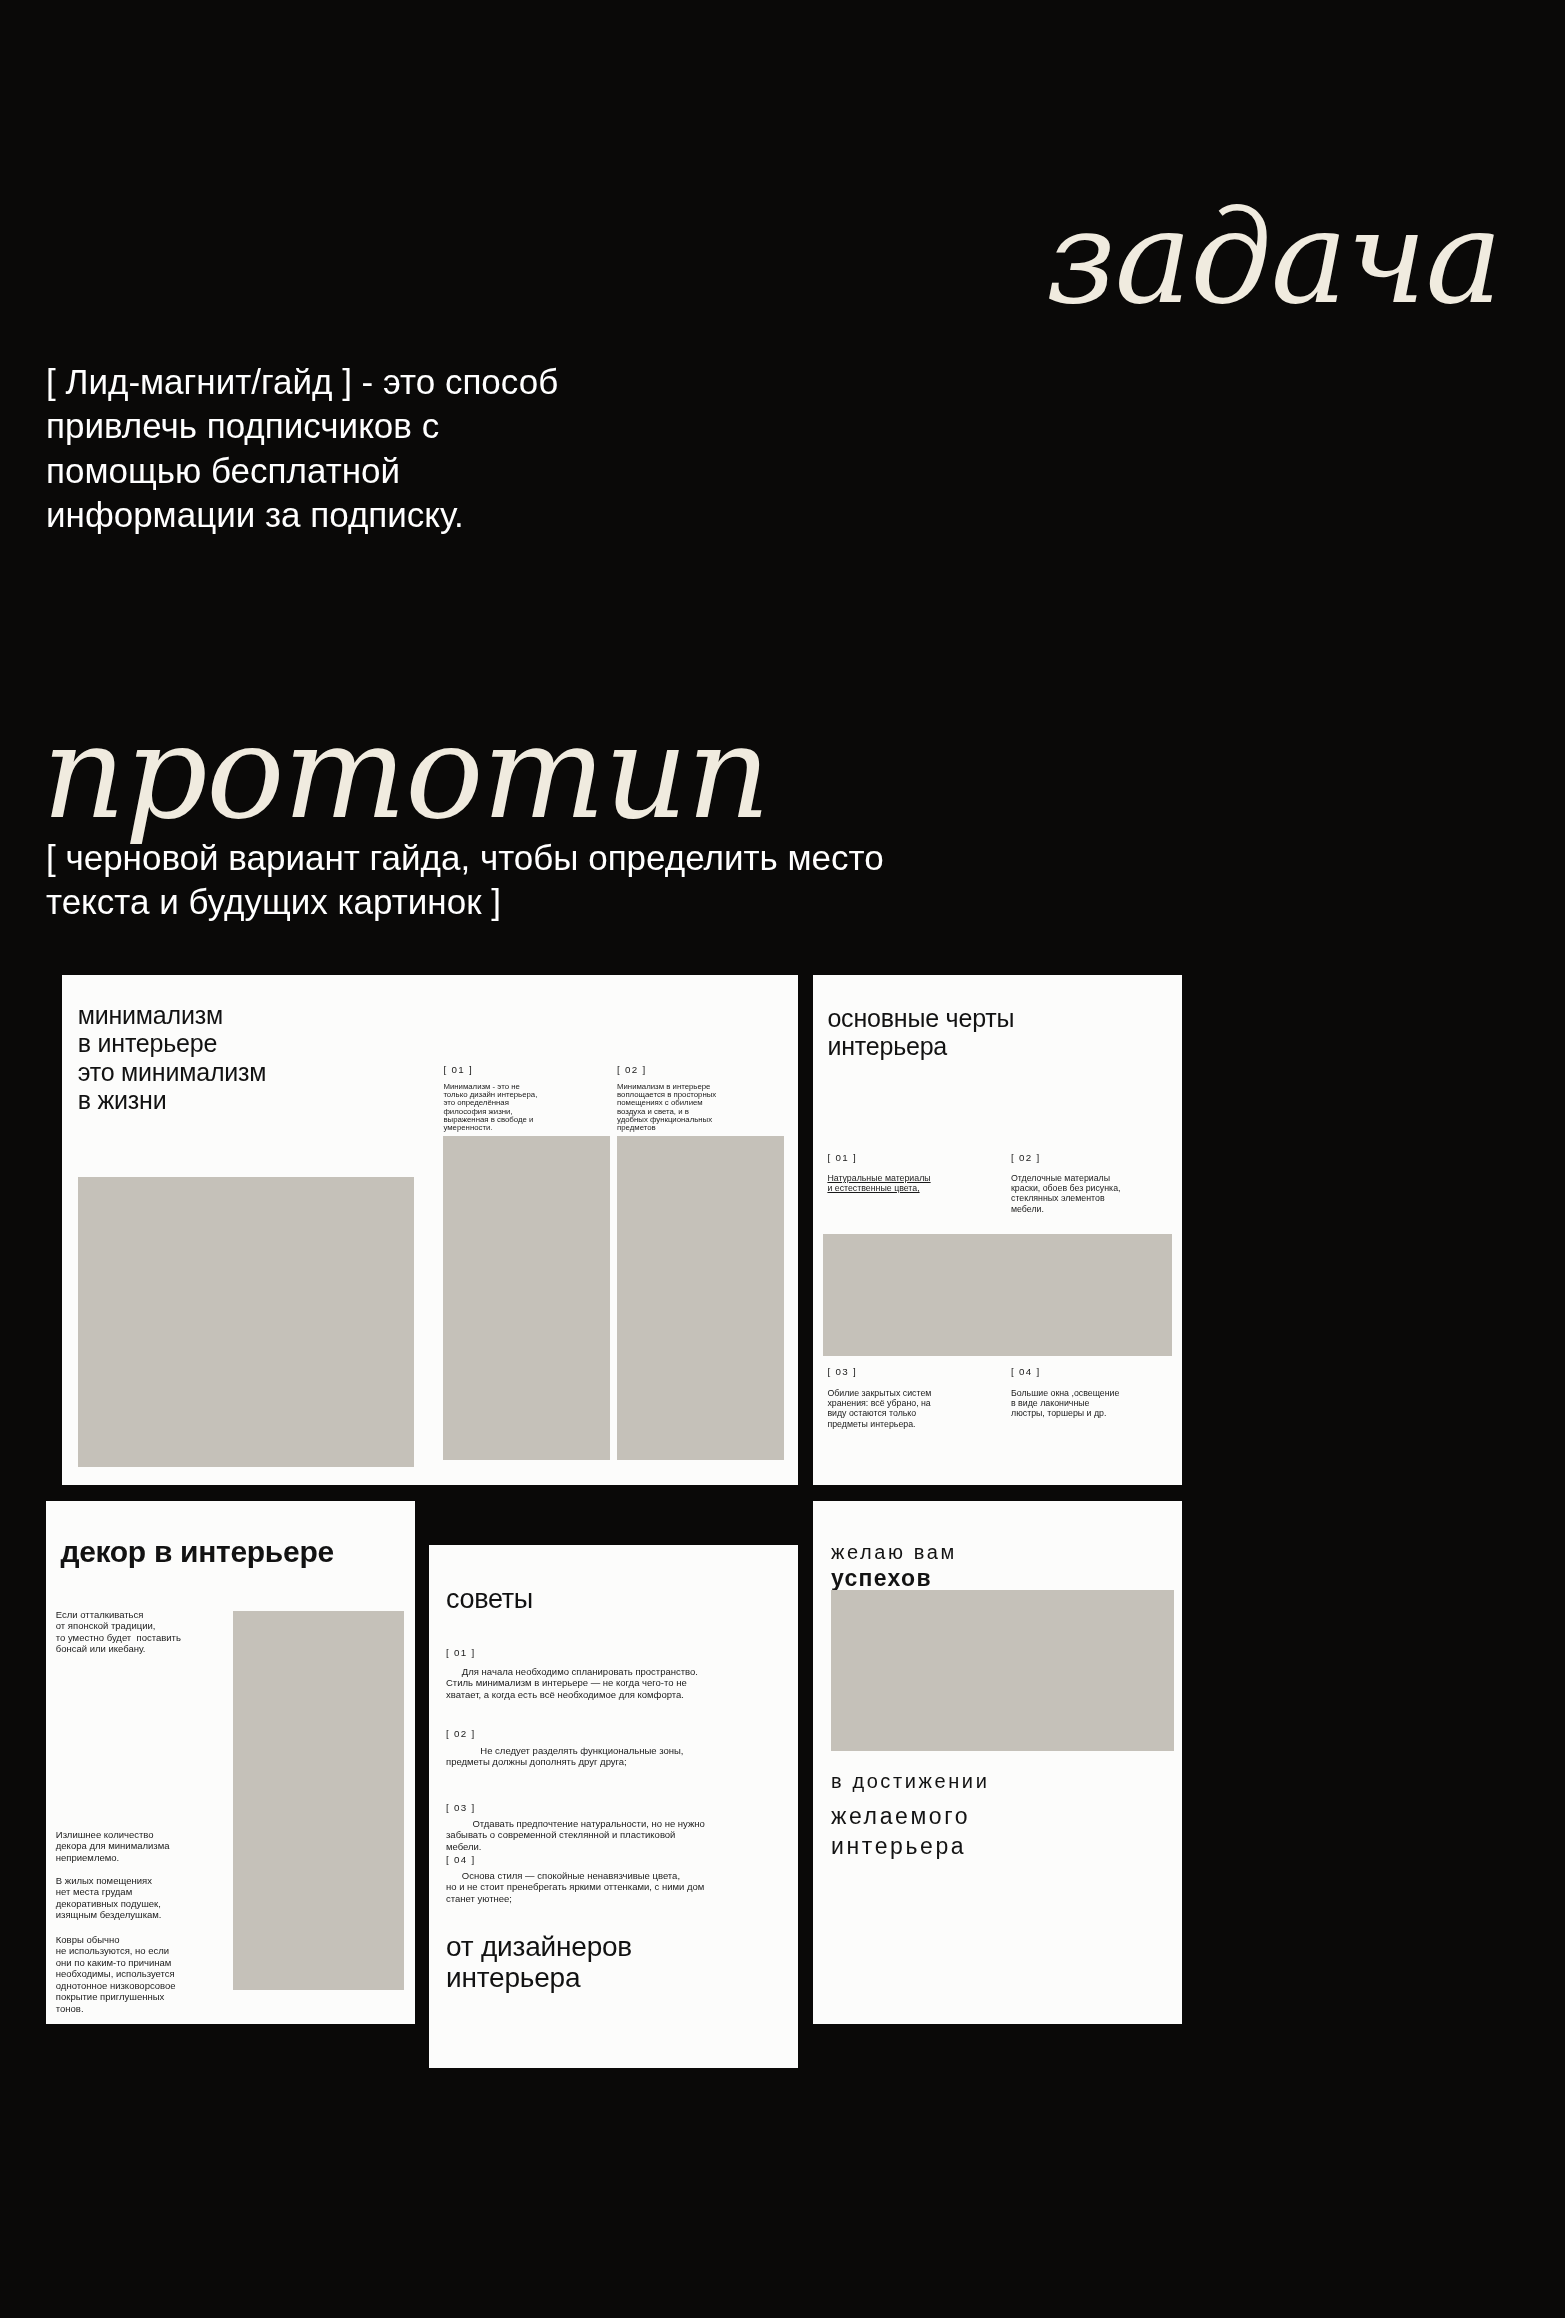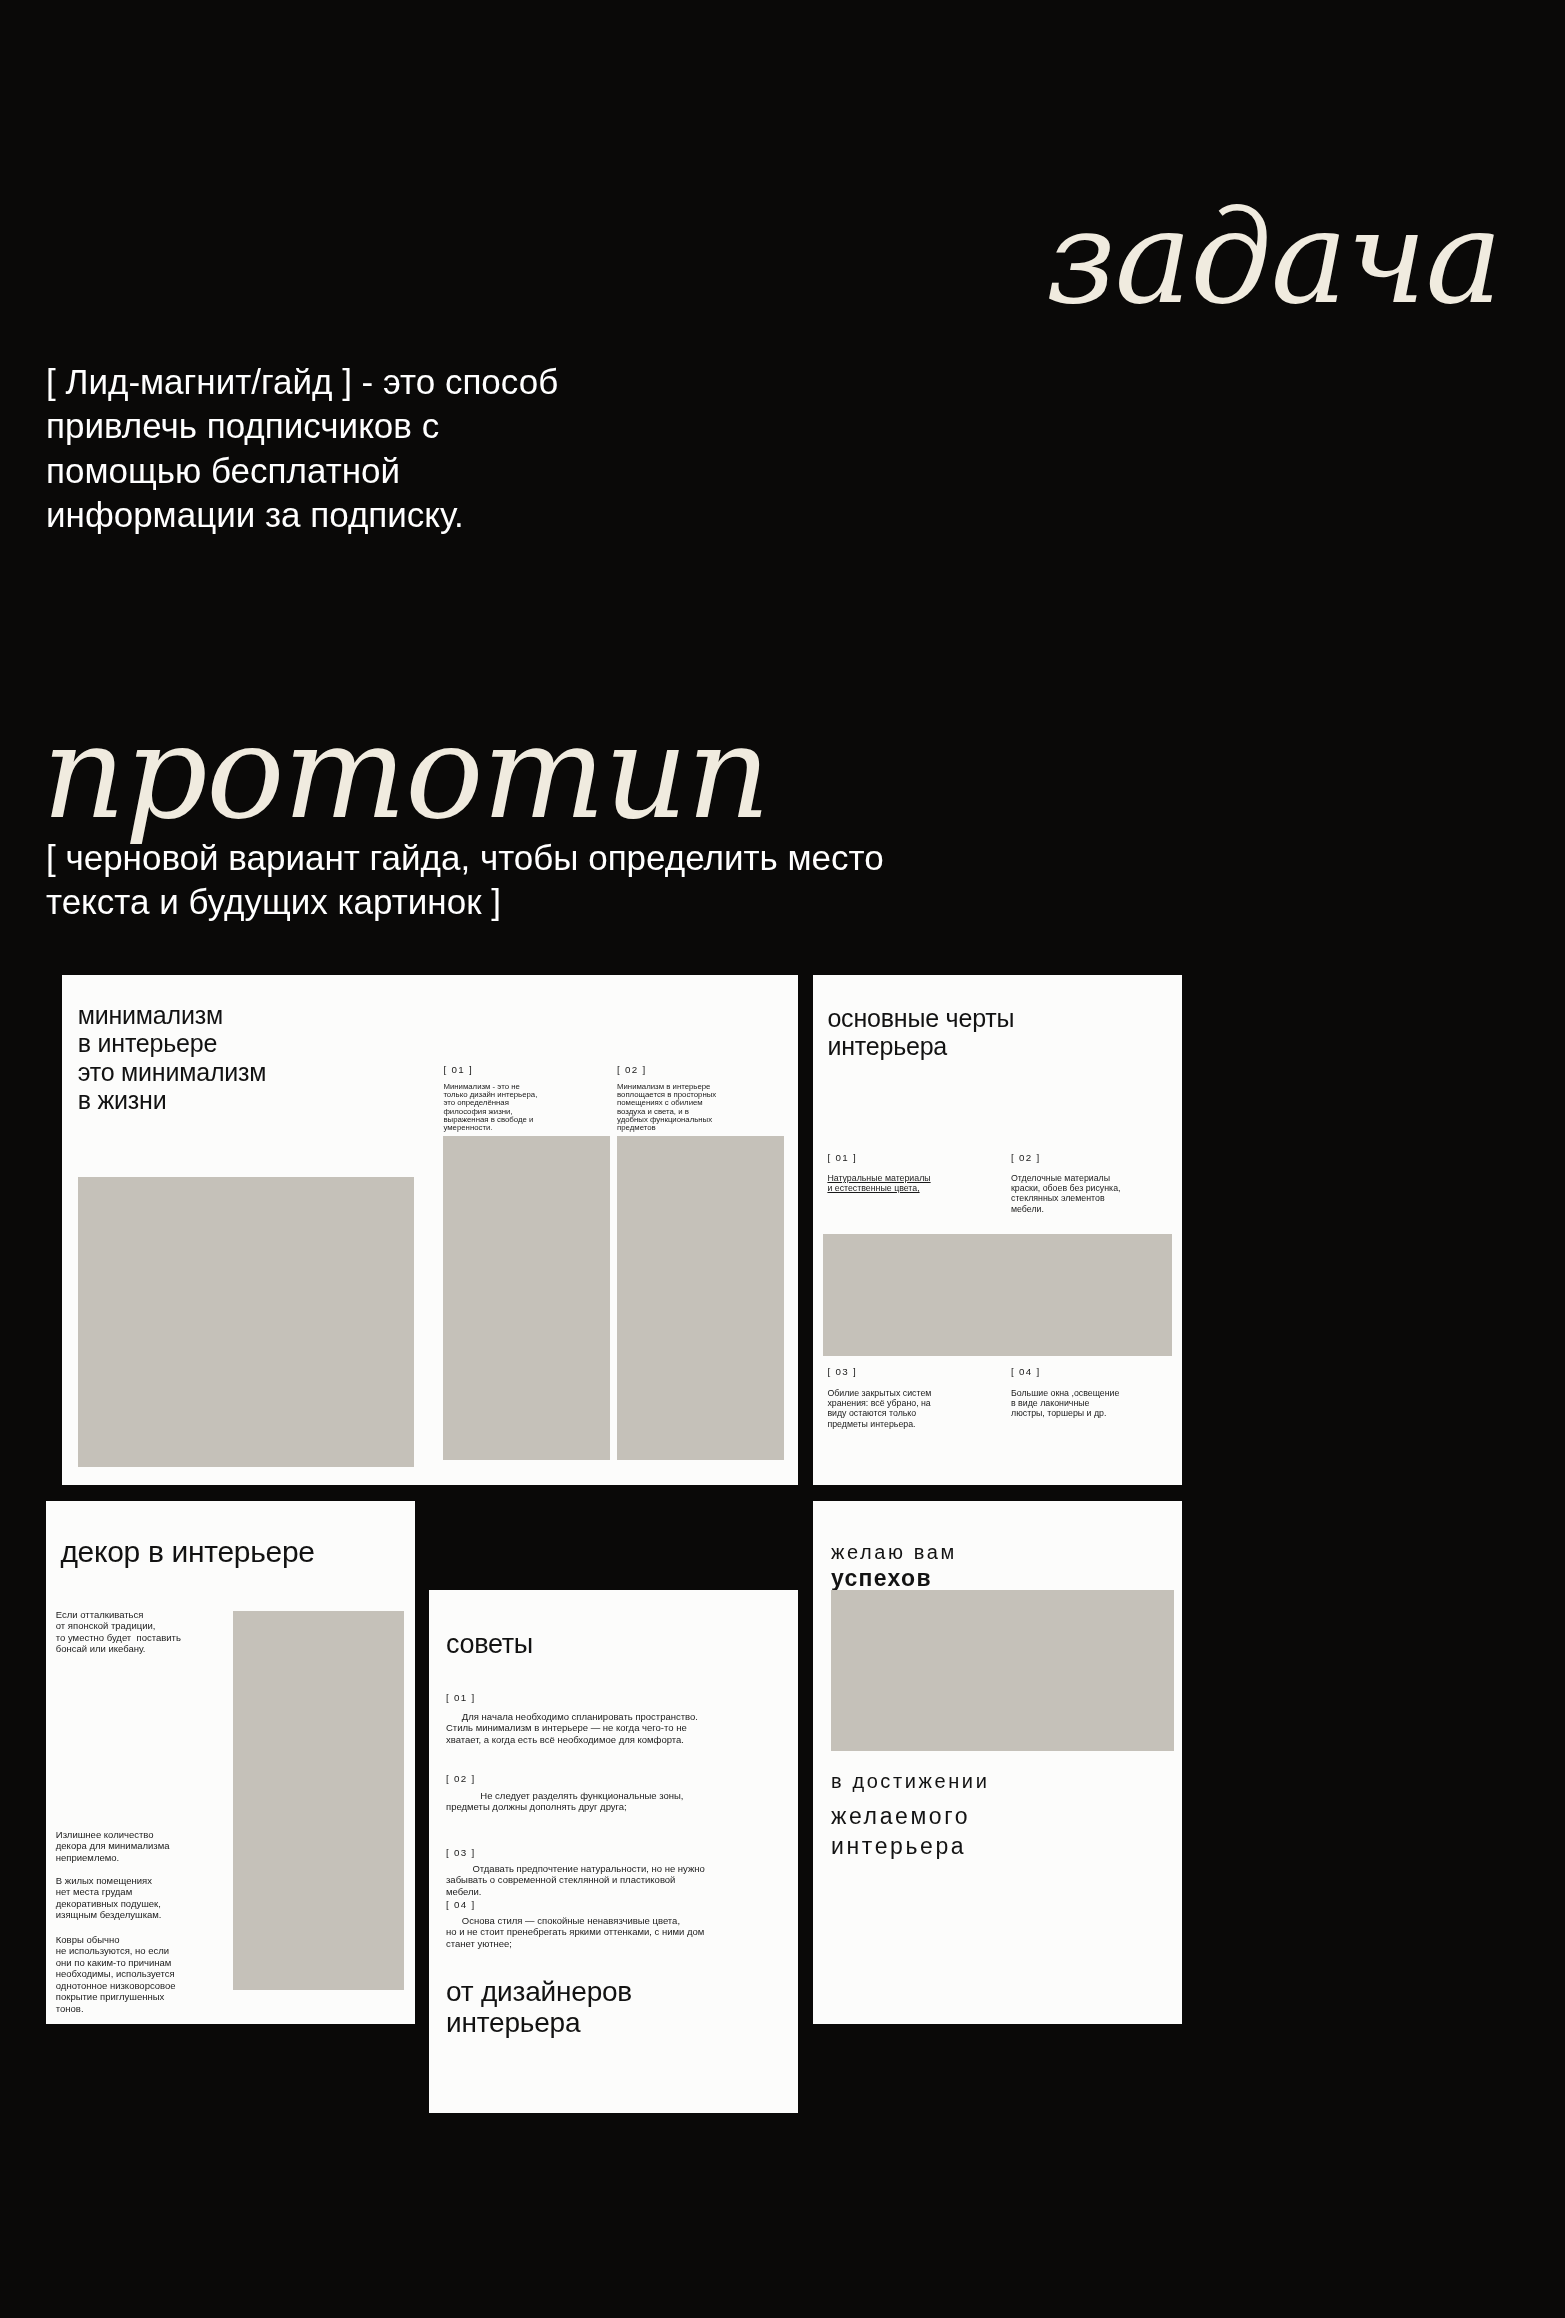--- a/index.html
+++ b/index.html
@@ -32,25 +32,25 @@
   .para{
     color:#FFFFFF;font-size:35px;line-height:1.27;font-weight:400;
     white-space:pre-wrap;
   }
   .para.right{text-align:right;}
   .card{position:absolute;background:var(--card);color:var(--ink);}
   .c1{left:46px;top:975px;width:369px;height:510px;margin-left:16px;}
   .c2{left:429px;top:975px;width:369px;height:510px;}
   .c3{left:813px;top:975px;width:369px;height:510px;}
   .c4{left:46px;top:1501px;width:369px;height:523px;}
-  .c5{left:429px;top:1590px;width:369px;height:523px;text-decoration:underline;}
+  .c5{left:429px;top:1545px;width:369px;height:523px;text-decoration:underline;}
   .c6{left:813px;top:1501px;width:369px;height:523px;}
   .ph{position:absolute;background:var(--placeholder);}
   .card-title-lg{font-size:25px;line-height:1.13;font-weight:500;letter-spacing:-0.2px;white-space:pre-line;color:#121212;}
-  .card-title-xl{font-size:30px;font-weight:400;letter-spacing:-0.3px;color:#121212;}
+  .card-title-xl{font-size:30px;font-weight:700;letter-spacing:-0.3px;color:#121212;}
   .lbl{font-size:9.8px;letter-spacing:1.3px;color:#1a1a1a;}
   .t12{font-size:7.8px;line-height:1.05;white-space:pre-wrap;color:#1a1a1a;}
   .t13{font-size:8.8px;line-height:1.16;white-space:pre-wrap;color:#1a1a1a;}
   .t14{font-size:9.5px;line-height:1.21;white-space:pre-wrap;color:#1a1a1a;}
   .footer-lg{font-size:28px;line-height:1.12;font-weight:500;letter-spacing:-0.2px;white-space:pre-line;color:#121212;}
   .w1{font-size:20px;letter-spacing:2.6px;color:#131313;}
   .w2{font-size:23px;font-weight:600;letter-spacing:1.3px;color:#131313;}
   .w4{font-size:23px;letter-spacing:2.6px;line-height:1.3;white-space:pre-line;color:#131313;}
 </style>
 </head>

